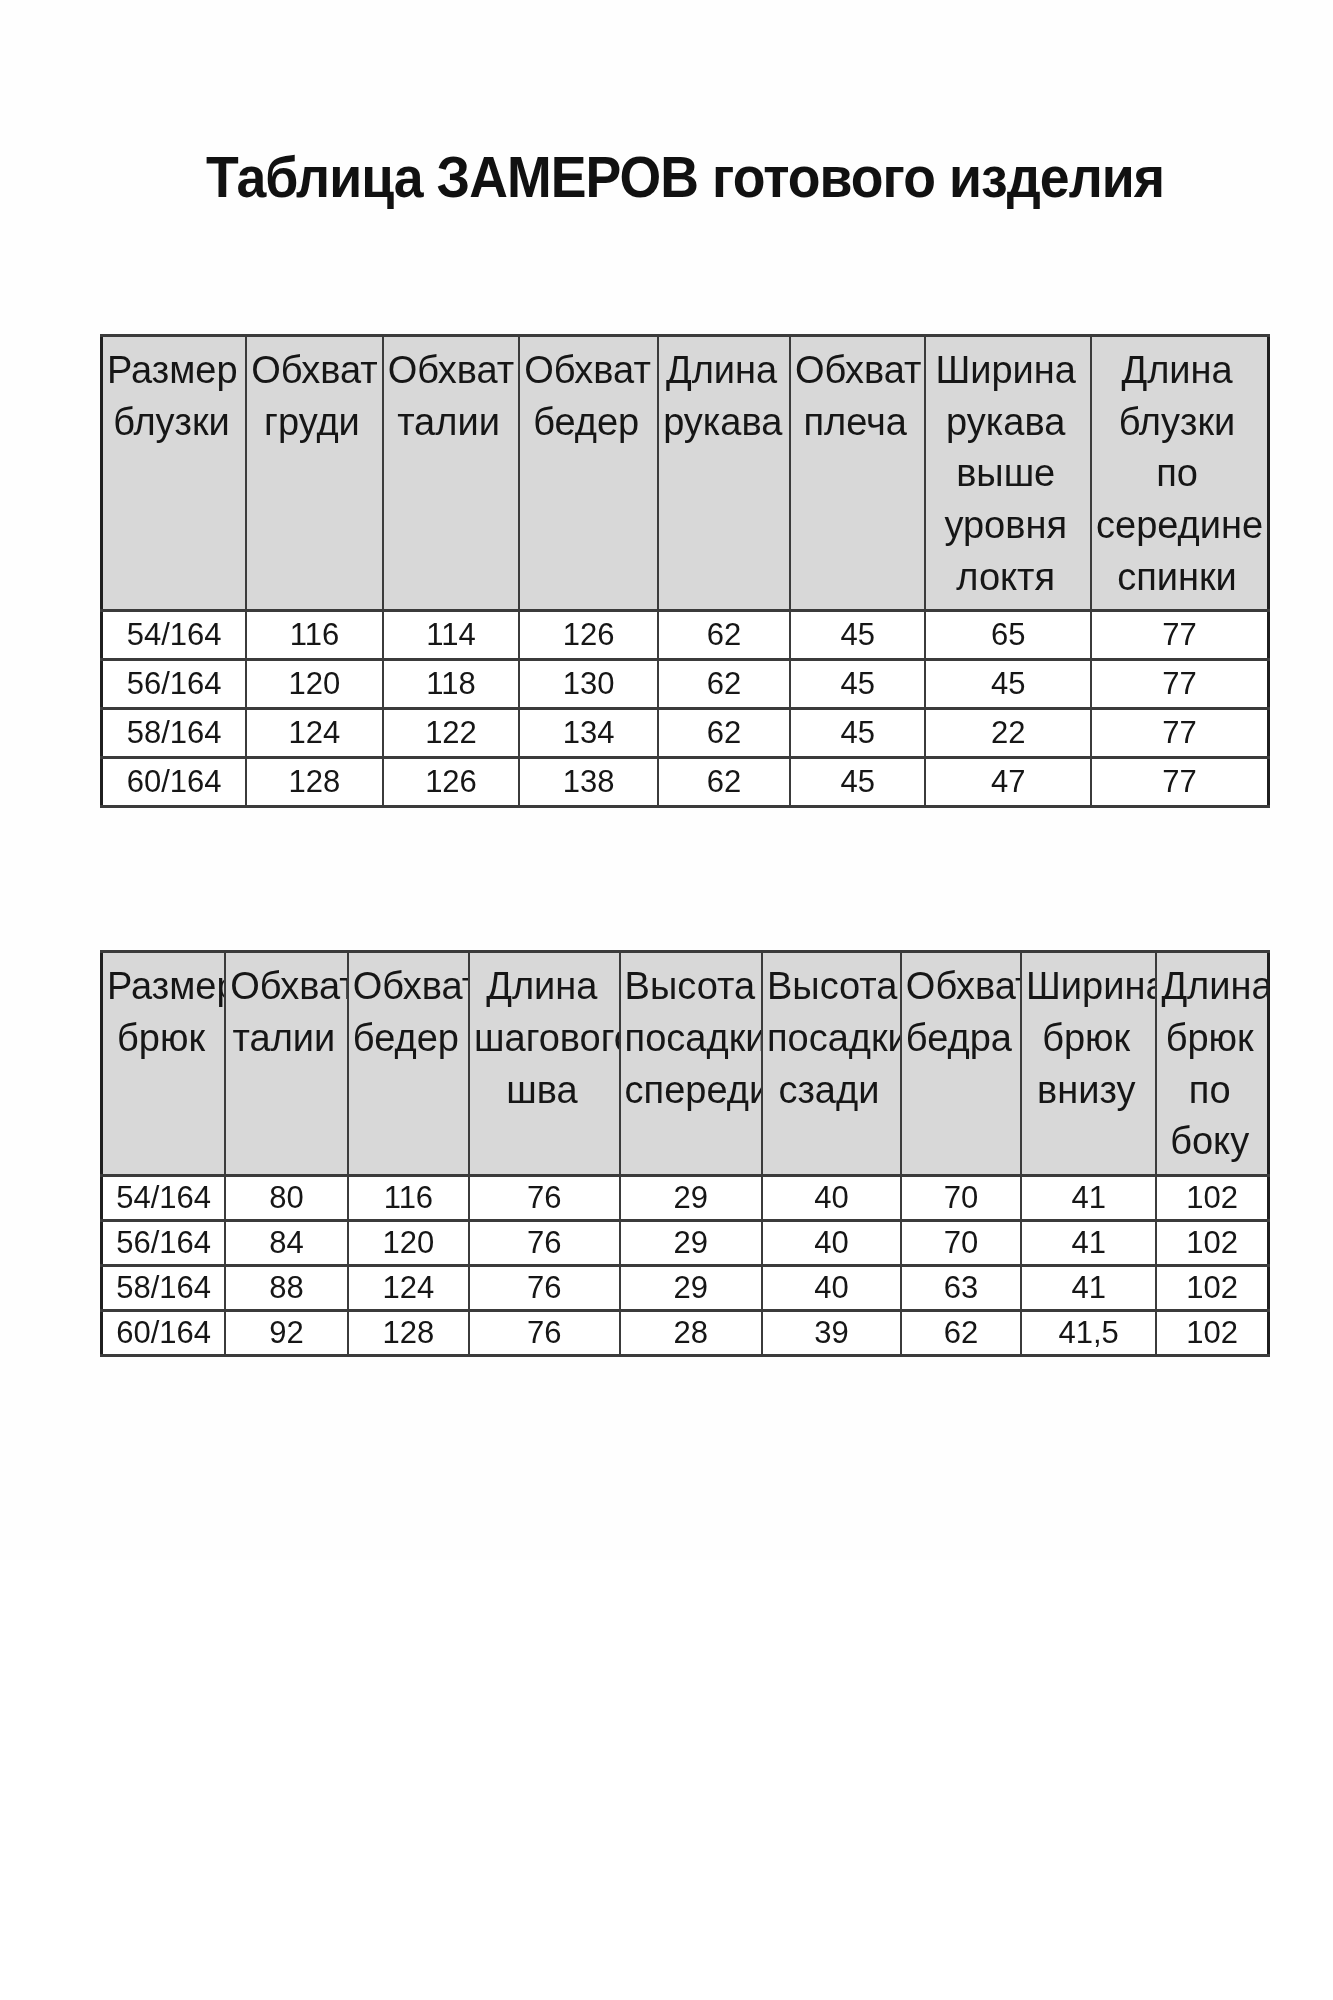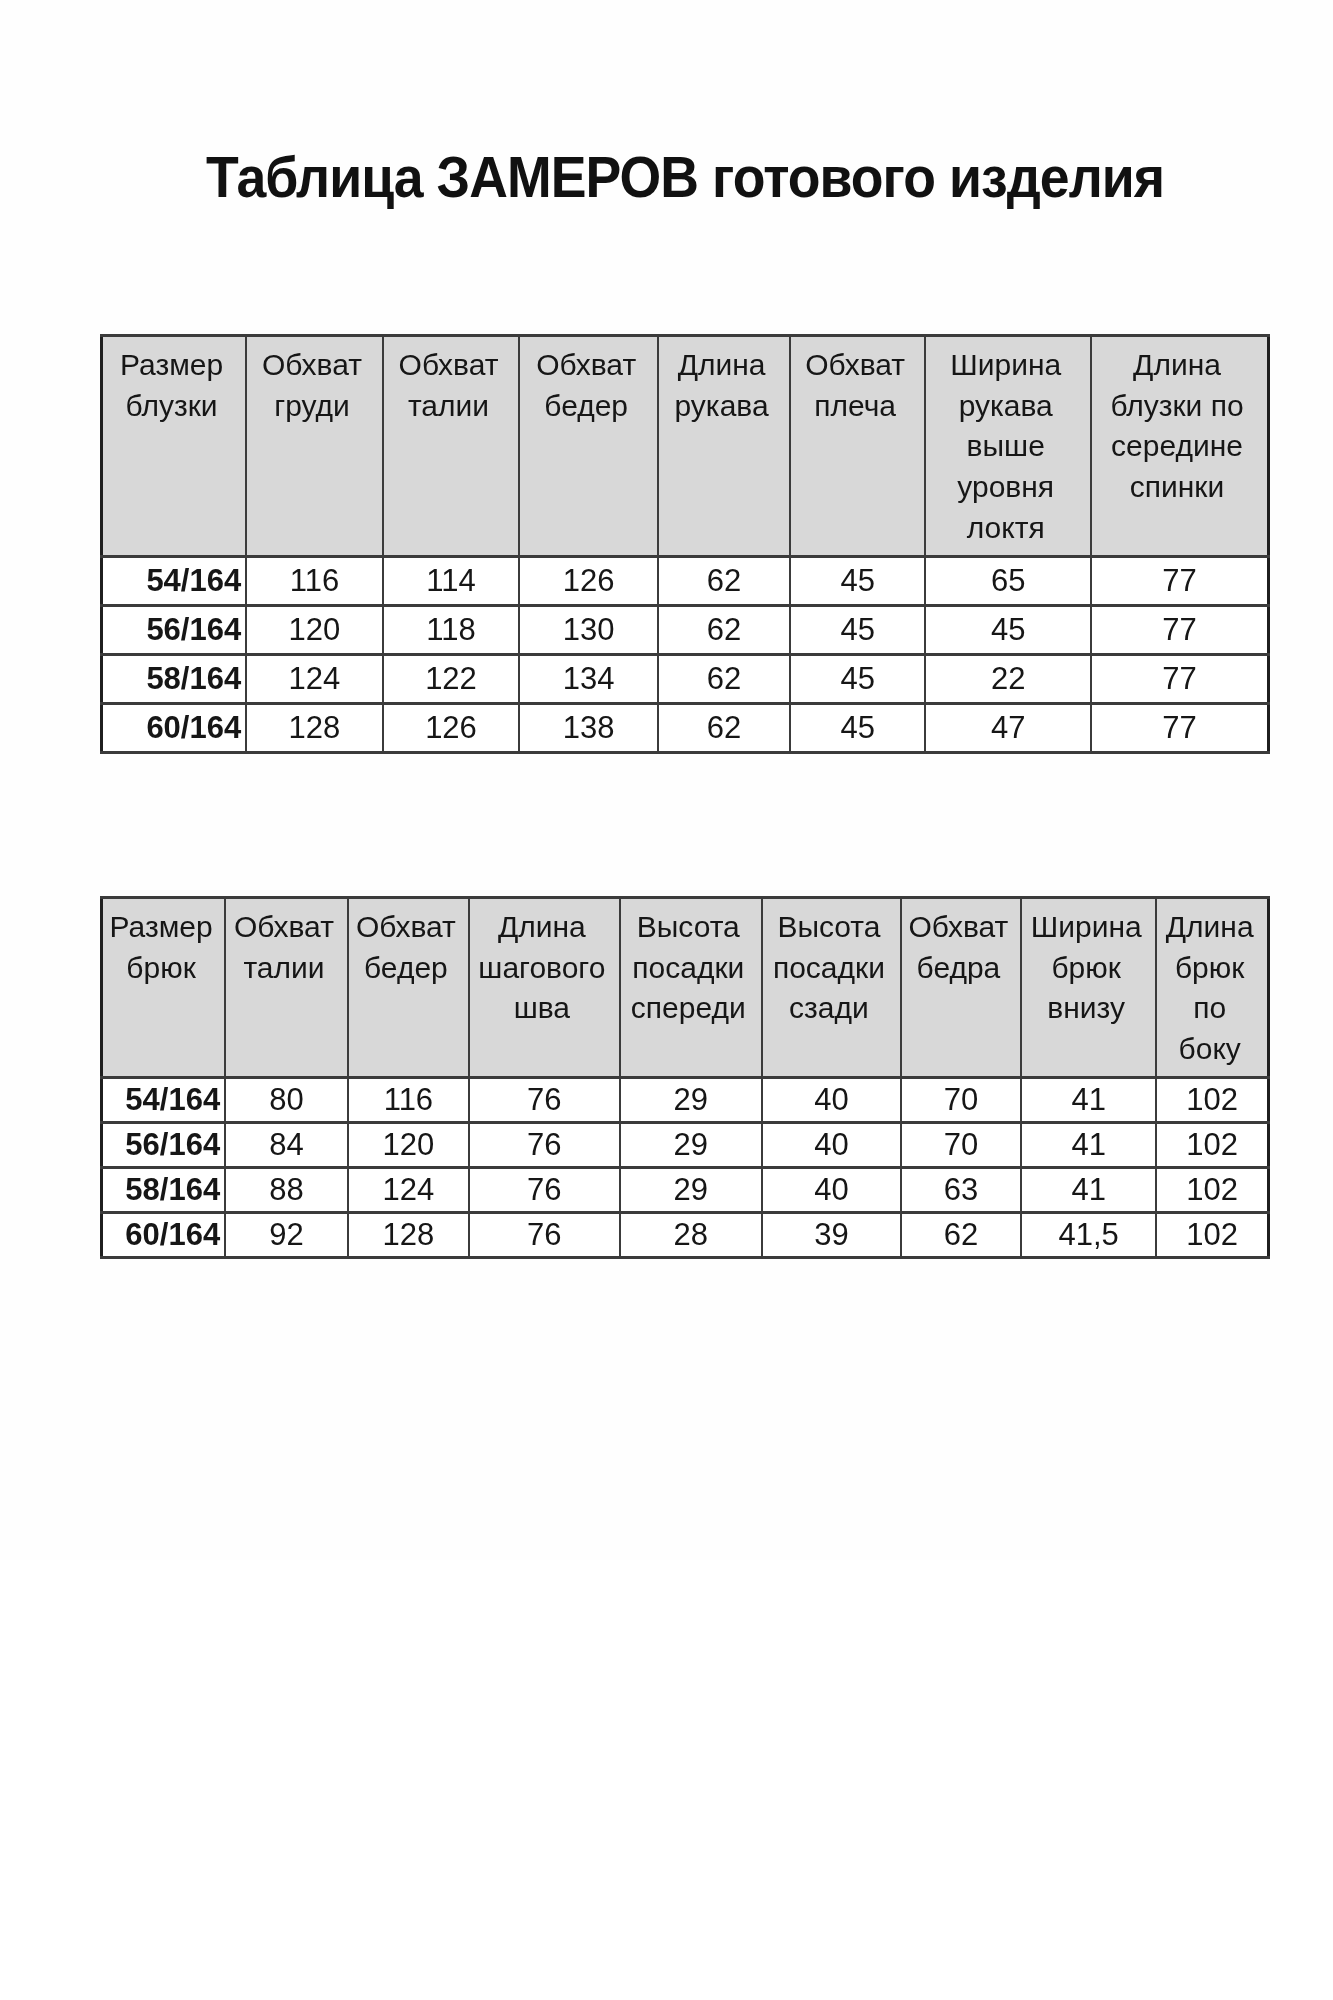--- a/index.html
+++ b/index.html
@@ -45,41 +45,41 @@
   table.measure th,
   table.measure td {
     border-style: solid;
     border-color: #3b3b3b;
     border-width: 3px 2px;
     overflow: hidden;
   }
   table.measure thead th {
     background: #d8d8d8;
     font-weight: normal;
-    font-size: 30px;
+    font-size: 38px;
     line-height: 1.36;
     text-align: center;
     vertical-align: top;
     padding: 8px 9px 6px 4px;
     white-space: pre-line;
   }
   #blouse-table thead th { height: 194px; }
   #trousers-table thead th { height: 138px; }
 
   table.measure tbody td {
     background: #ffffff;
     font-size: 31px;
     text-align: center;
     vertical-align: middle;
     padding: 0 4px;
   }
   #blouse-table tbody td { height: 46px; }
   #trousers-table tbody td { height: 42px; }
 
-  table.measure tbody td.size-cell { font-weight: bold; text-align: right; }
+  table.measure tbody td.size-cell { font-weight: normal; }
 
   
   .t1-c0 { width: 12.4%; } .t1-c1 { width: 11.7%; } .t1-c2 { width: 11.7%; }
   .t1-c3 { width: 11.9%; } .t1-c4 { width: 11.3%; } .t1-c5 { width: 11.6%; }
   .t1-c6 { width: 14.2%; } .t1-c7 { width: 15.2%; }
 
   
   .t2-c0 { width: 10.6%; } .t2-c1 { width: 10.5%; } .t2-c2 { width: 10.4%; }
   .t2-c3 { width: 12.9%; } .t2-c4 { width: 12.2%; } .t2-c5 { width: 11.9%; }
   .t2-c6 { width: 10.3%; } .t2-c7 { width: 11.6%; } .t2-c8 { width: 9.6%; }

